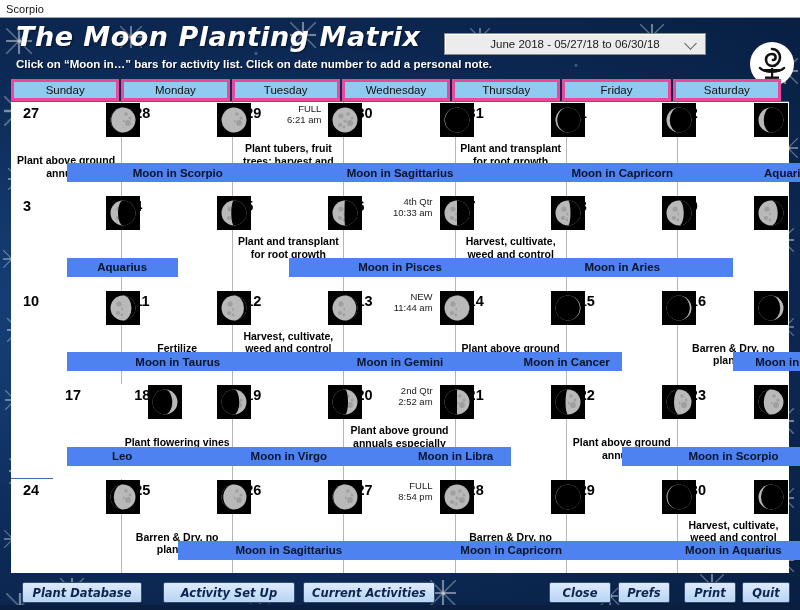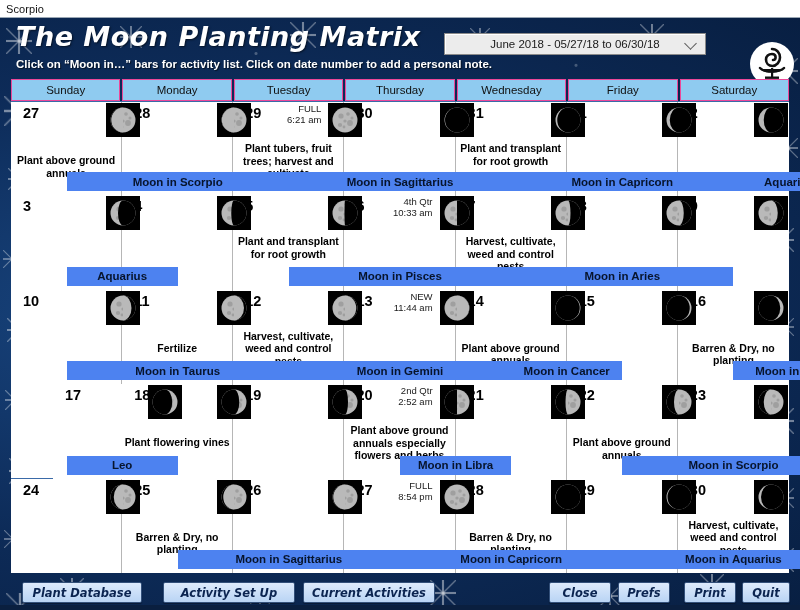--- a/index.html
+++ b/index.html
@@ -114,25 +114,25 @@
   }
   #dayheads {
     position: absolute; left: 0; top: 0;
     width: 778px; height: 22px;
     display: flex;
   }
   .dayhead {
     flex: 1 1 0;
     margin-right: 2px;
     background: #8fcbf0;
-    border: 1px solid #ec4899;
+    border: 3px solid #ec4899;
     display: flex; align-items: center; justify-content: center;
     font-size: 11.5px; color: #101010;
   }
-  .dayhead:last-child { margin-right: 0; }
+  .dayhead:last-child { margin-right: 8px; }
 
   #weeks {
     position: absolute; left: 0; top: 22px;
     width: 778px; height: 472px;
   }
   .week {
     position: relative;
     width: 778px; height: 94.4px;
     background: #ffffff;
     border-bottom: 1px solid #3a6aa8;
@@ -170,21 +170,21 @@
 
   .activity {
     position: absolute; left: 2px; right: 2px; top: 42px;
     text-align: center;
     font-size: 10.5px; font-weight: bold; color: #000;
     line-height: 12.5px;
   }
 
   
   .zbar {
-    position: absolute; height: 19px; bottom: 3px;
+    position: absolute; height: 19px; bottom: 12px;
     background: #4d82f0;
     display: flex; align-items: center; justify-content: center;
     font-size: 11.5px; font-weight: bold; color: #07142c;
     white-space: nowrap;
     z-index: 6;
     cursor: pointer;
   }
 
   
   #footer {
@@ -272,24 +272,24 @@
         <div class="dayhead">
           <span>Sunday</span>
         </div>
         <div class="dayhead">
           <span>Monday</span>
         </div>
         <div class="dayhead">
           <span>Tuesday</span>
         </div>
         <div class="dayhead">
-          <span>Thursday</span>
+          <span>Wednesday</span>
         </div>
         <div class="dayhead">
-          <span>Wednesday</span>
+          <span>Thursday</span>
         </div>
         <div class="dayhead">
           <span>Friday</span>
         </div>
         <div class="dayhead">
           <span>Saturday</span>
         </div>
       </div>
     <div id="weeks">
         <div class="week">
@@ -899,20 +899,23 @@
                 <circle cx="24" cy="15" r="1.5" fill="#9a9a9a" opacity=".85"></circle>
                 <g>
                   <path d="M 17 4.5 A 12.5 12.5 0 0 0 17 29.5 Z" fill="#000"></path>
                   <path d="M 17 4.5 A 7.250000000000001 12.5 0 0 0 17 29.5 Z" fill="#b9b9b9"></path>
                 </g>
               </svg>
             </div>
           </div>
           <div class="zbar" style="left: 55.5714px; width: 111.143px;">
             <span>Leo</span>
+          </div>
+          <div class="zbar" style="left: 166.714px; width: 222.286px;">
+            <span>Moon in Virgo</span>
           </div>
           <div class="zbar" style="left: 389px; width: 111.143px;">
             <span>Moon in Libra</span>
           </div>
           <div class="zbar" style="left: 611.286px; width: 222.286px;">
             <span>Moon in Scorpio</span>
           </div>
         </div>
         <div class="week">
           <div class="daycell" style="left: 0px; text-align: center;">

